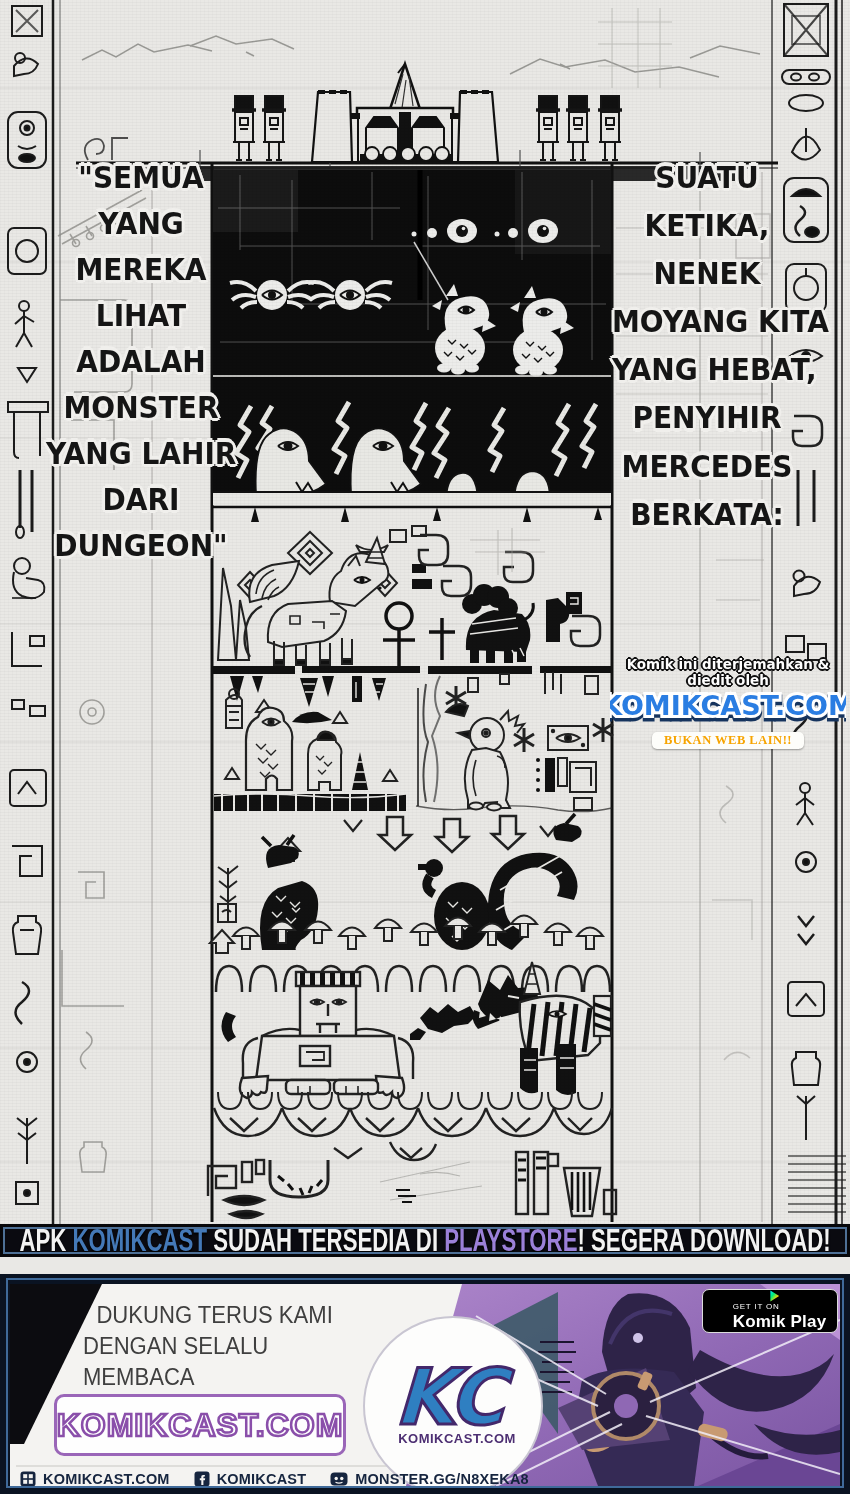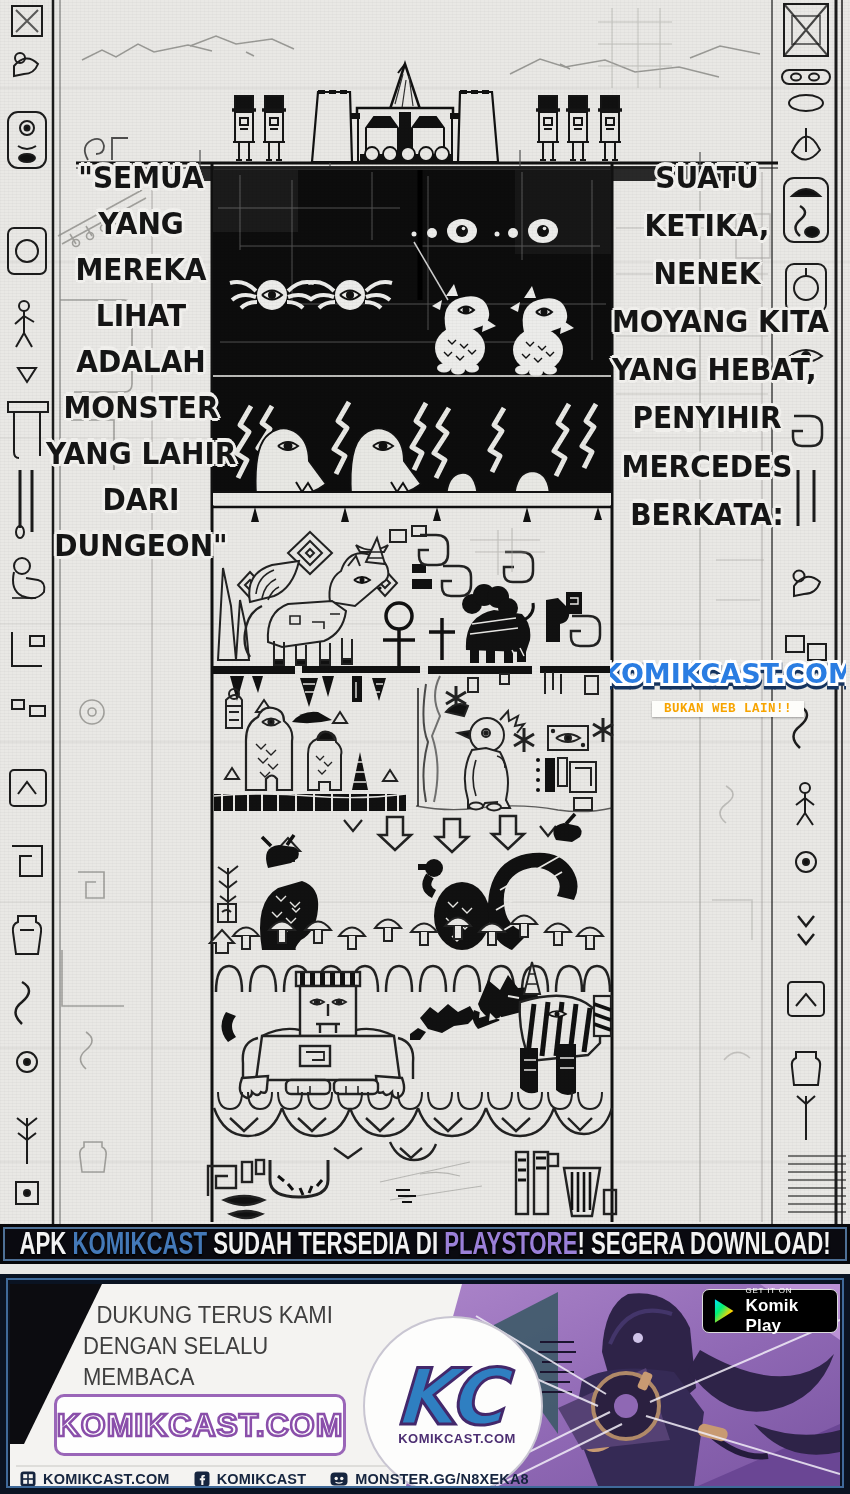--- a/index.html
+++ b/index.html
@@ -13,25 +13,25 @@
           font-weight:bold;font-size:28px;color:#151515;white-space:nowrap;transform:scaleY(1.07);
           text-shadow:-3px 0 0 #f0efec,3px 0 0 #f0efec,0 -3px 0 #f0efec,0 3px 0 #f0efec,
                       -2px -2px 0 #f0efec,2px -2px 0 #f0efec,-2px 2px 0 #f0efec,2px 2px 0 #f0efec;}
   .speech div{height:43px;line-height:43px;}
   .speech.right div{height:45px;line-height:45px;}
   
   .wm{position:absolute;left:610px;top:656px;width:236px;text-align:center;}
   .wm-credit{font-family:"DejaVu Sans",sans-serif;font-weight:bold;font-size:13.5px;color:#fff;
              text-shadow:-2px 0 0 #111,2px 0 0 #111,0 -2px 0 #111,0 2px 0 #111,
                          -1px -1px 0 #111,1px 1px 0 #111,1px -1px 0 #111,-1px 1px 0 #111;}
-  .wm-tag{display:inline-block;margin-top:2px;background:#fdfdfa;border-radius:0;padding:1px 12px;
-          font-family:Liberation Mono, monospace;font-weight:bold;font-size:12.5px;color:#f7a400;
+  .wm-tag{display:inline-block;margin-top:2px;background:#fdfdfa;border-radius:5px;padding:1px 12px;
+          font-family:Liberation Serif, serif;font-weight:bold;font-size:12.5px;color:#f7a400;
           box-shadow:0 1px 2px rgba(0,0,0,.35);letter-spacing:.5px;}
   
-  .banner{position:absolute;left:0;top:1224px;width:850px;height:40px;background:#07070a;}
+  .banner{position:absolute;left:0;top:1224px;width:850px;height:33px;background:#07070a;}
   .banner .inner{position:absolute;inset:3px;border:2px solid #4e7096;background:#0a0a10;
                  display:flex;align-items:center;justify-content:center;overflow:hidden;}
   .banner .txt{font-weight:800;font-size:30px;white-space:nowrap;letter-spacing:0;
                transform:scale(.74,1.04);text-shadow:0 2px 2px #000;}
   
   .footer{position:absolute;left:0;top:1274px;width:850px;height:220px;background:#0a1322;}
   .footer .frame{position:absolute;inset:4px 6px 6px 6px;border:2px solid #3f6a9a;background:#0a1322;}
   .footer .content{position:absolute;left:10px;right:10px;top:10px;bottom:8px;background:#f4f3f1;overflow:hidden;}
   .support{position:absolute;left:48px;top:16px;width:310px;color:#3f3f3f;
            font-size:23px;line-height:31px;transform:scaleX(.96);transform-origin:left;}
@@ -42,21 +42,21 @@
            border-radius:10px;background:#fefefe;display:flex;align-items:center;justify-content:center;}
   .sitebox span{font-weight:900;font-size:32px;letter-spacing:1px;color:#fff;
                 -webkit-text-stroke:2.5px #8a4faa;}
   .kc-ov{position:absolute;left:357px;top:30px;width:180px;height:176px;display:flex;flex-direction:column;
          align-items:center;justify-content:center;pointer-events:none;}
   .kc-mono{font-family:"DejaVu Sans",sans-serif;font-weight:bold;font-style:italic;font-size:76px;
            color:#2f7fc1;-webkit-text-stroke:3px #43286b;transform:skewX(-6deg) scaleY(1.02);line-height:1;}
   .kc-site{margin-top:-4px;font-weight:900;font-size:13px;letter-spacing:.5px;color:#4d2f72;
            text-shadow:0 0 2px #fff,0 0 2px #fff;}
   .playbadge{position:absolute;left:692px;top:5px;width:136px;height:44px;background:#000;
-             border:1.5px solid #dcdcdc;border-radius:7px;display:flex;align-items:center;padding:0 0 0 10px;box-sizing:border-box;}
+             border:1.5px solid #dcdcdc;border-radius:7px;display:flex;align-items:center;padding:0 0 0 10px;box-sizing:border-box;flex-direction:column;}
   .playbadge .t{margin-left:9px;color:#fff;}
   .playbadge .t .s1{font-size:8px;letter-spacing:.8px;}
   .playbadge .t .s2{font-size:17px;font-weight:bold;letter-spacing:.2px;margin-top:1px;}
   .social{position:absolute;left:10px;top:182px;display:flex;align-items:center;gap:24px;height:26px;}
   .social .item{display:flex;align-items:center;gap:7px;}
   .social .lbl{font-weight:800;font-size:14.5px;color:#16253f;letter-spacing:.2px;}
 </style>
 </head>
 <body>
 
@@ -796,20 +796,21 @@
     <div>KETIKA,</div>
     <div>NENEK</div>
     <div>MOYANG KITA</div>
     <div>YANG HEBAT,</div>
     <div>PENYIHIR</div>
     <div>MERCEDES</div>
     <div>BERKATA:</div>
   </div>
 
   <div class="wm">
+    <div class="wm-credit">Komik ini diterjemahkan &amp; diedit oleh</div>
     <svg width="236" height="38" viewBox="0 0 236 38">
       <text x="118" y="30" text-anchor="middle" font-family="DejaVu Sans, sans-serif" font-size="27" font-weight="bold" fill="#16345e" stroke="#16345e" stroke-width="7">KOMIKCAST.COM</text>
       <text x="118" y="27" text-anchor="middle" font-family="DejaVu Sans, sans-serif" font-size="27" font-weight="bold" paint-order="stroke" stroke="#ffffff" stroke-width="6" fill="#2a7de2">KOMIKCAST.COM</text>
     </svg>
     <div><span class="wm-tag">BUKAN WEB LAIN!!</span></div>
   </div>
 
   <div class="banner">
     <div class="inner">
       <div class="txt"><span style="color: rgb(242, 242, 242);">APK </span><span style="color: rgb(68, 121, 184);">KOMIKCAST</span><span style="color: rgb(242, 242, 242);"> SUDAH TERSEDIA DI </span><span style="color: rgb(155, 128, 216);">PLAYSTORE</span><span style="color: rgb(242, 242, 242);">! SEGERA DOWNLOAD!</span>

